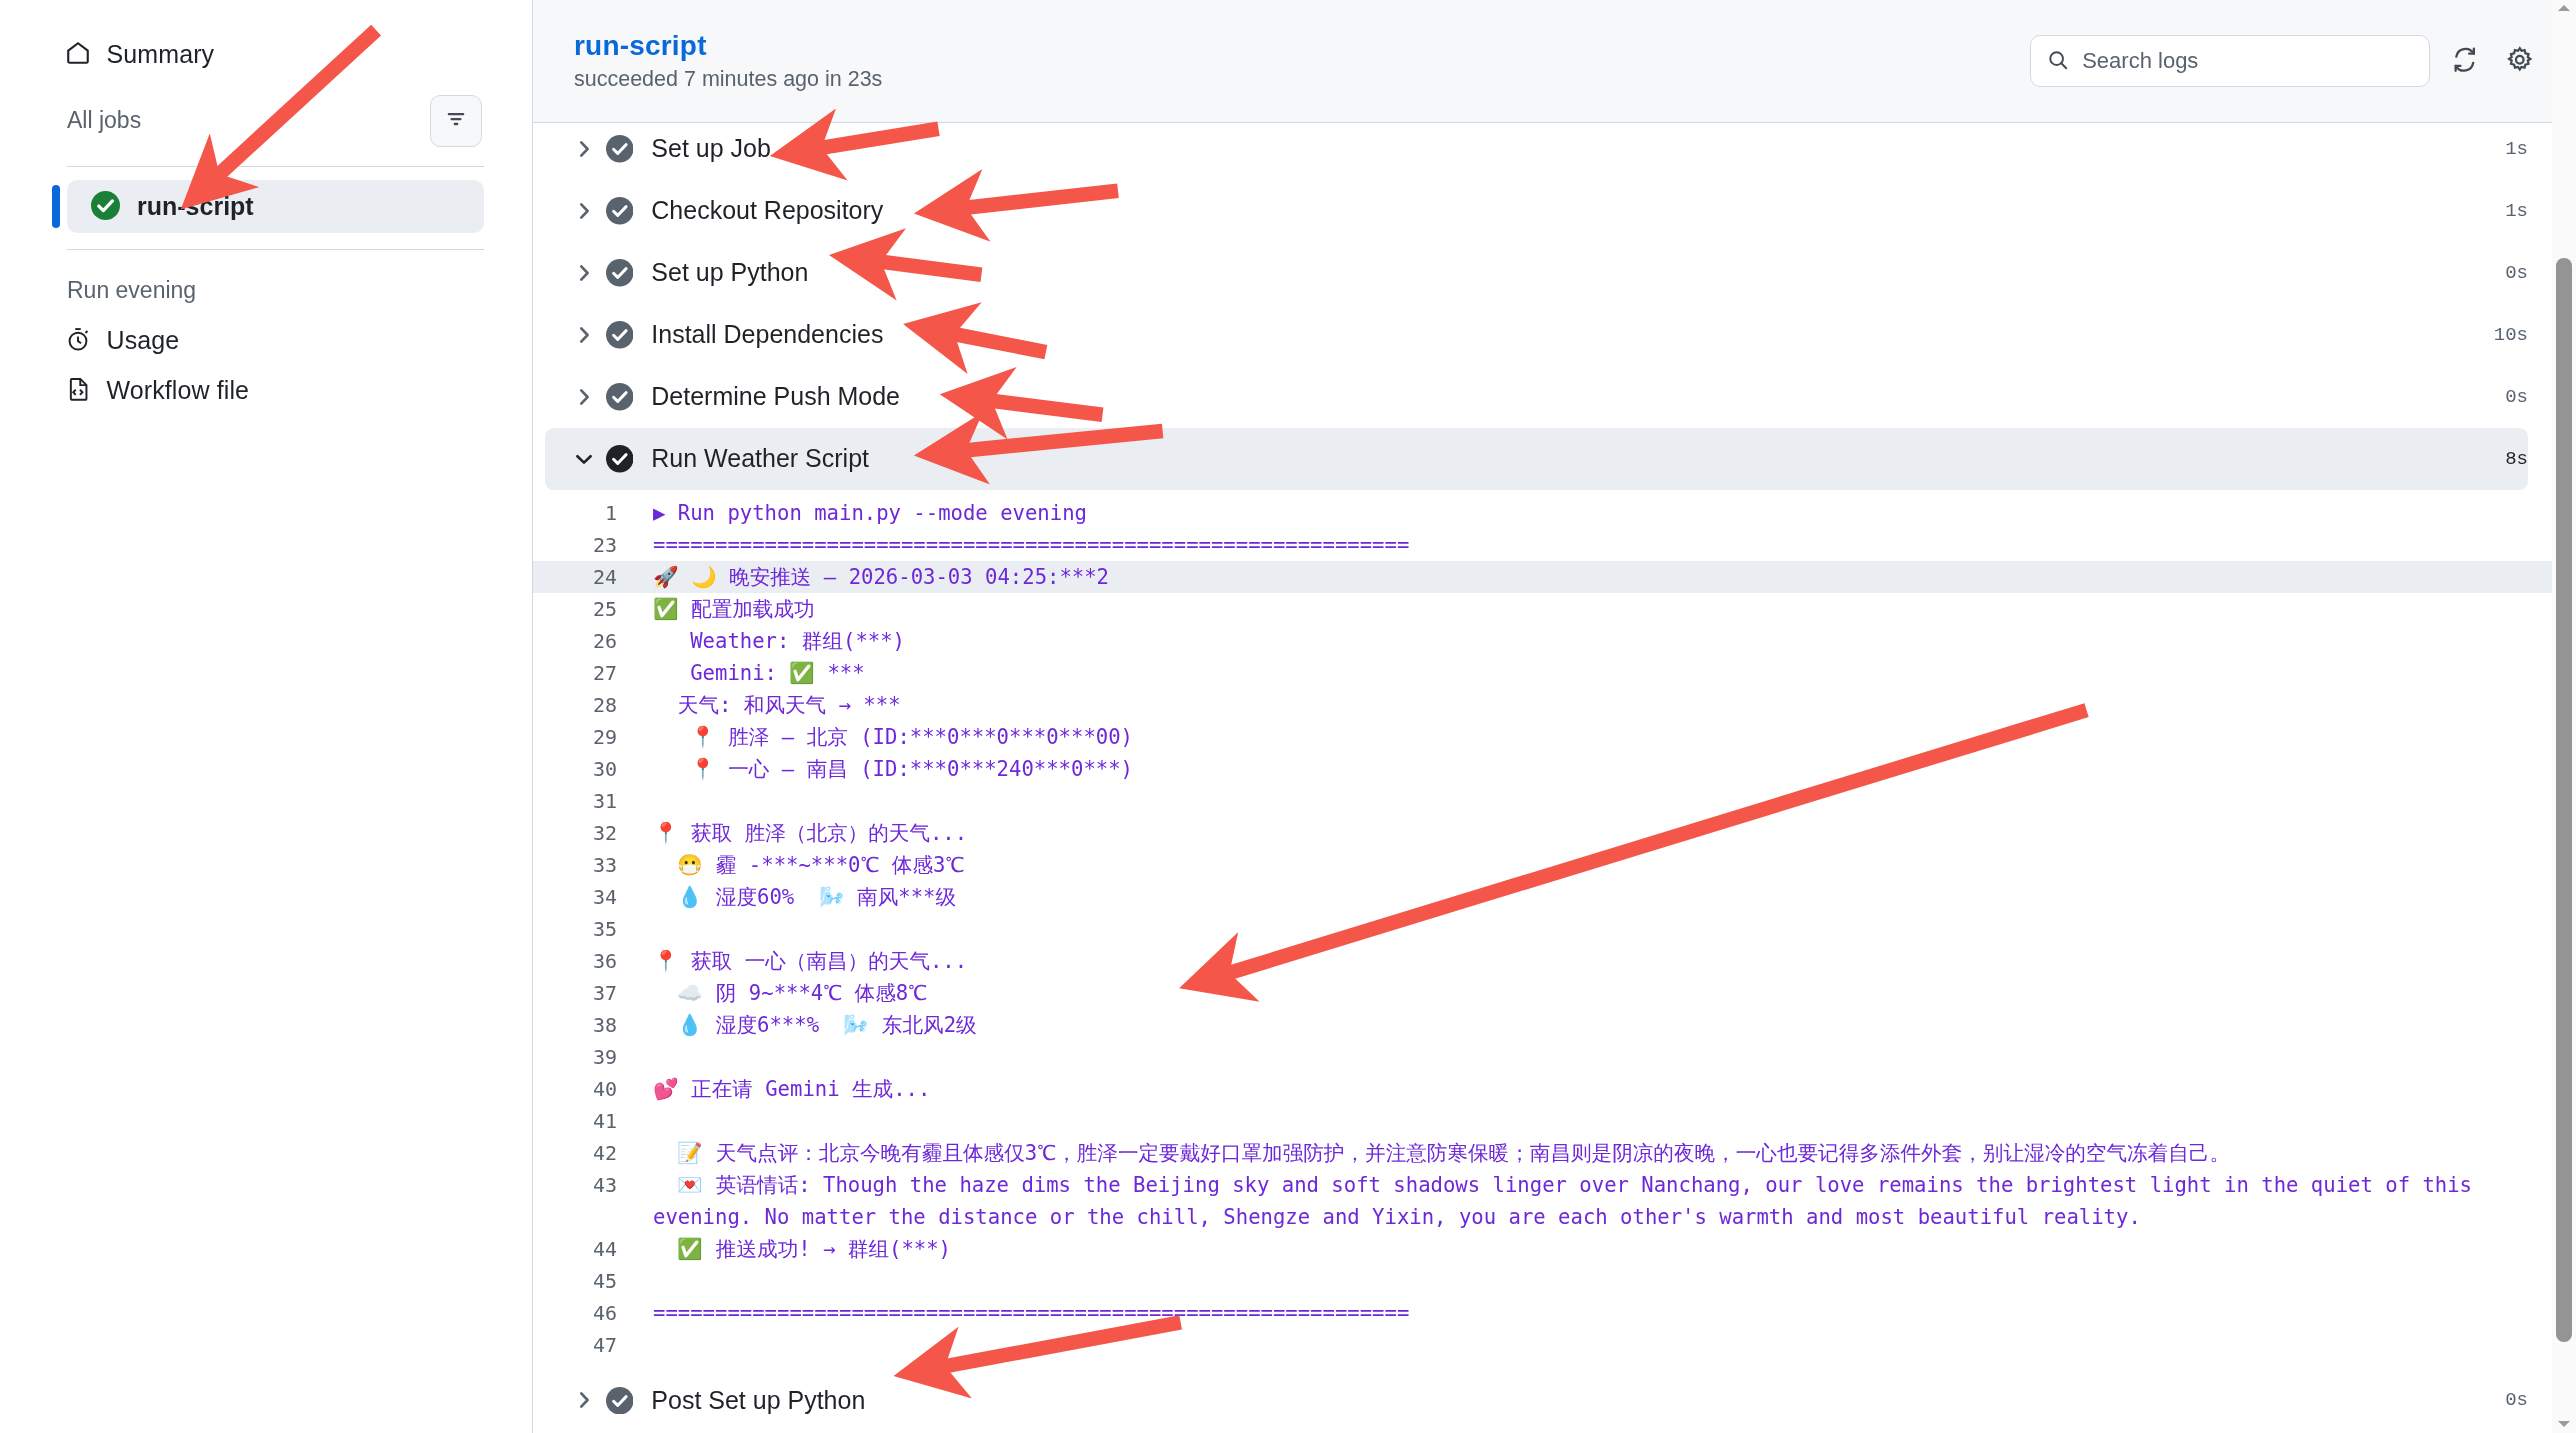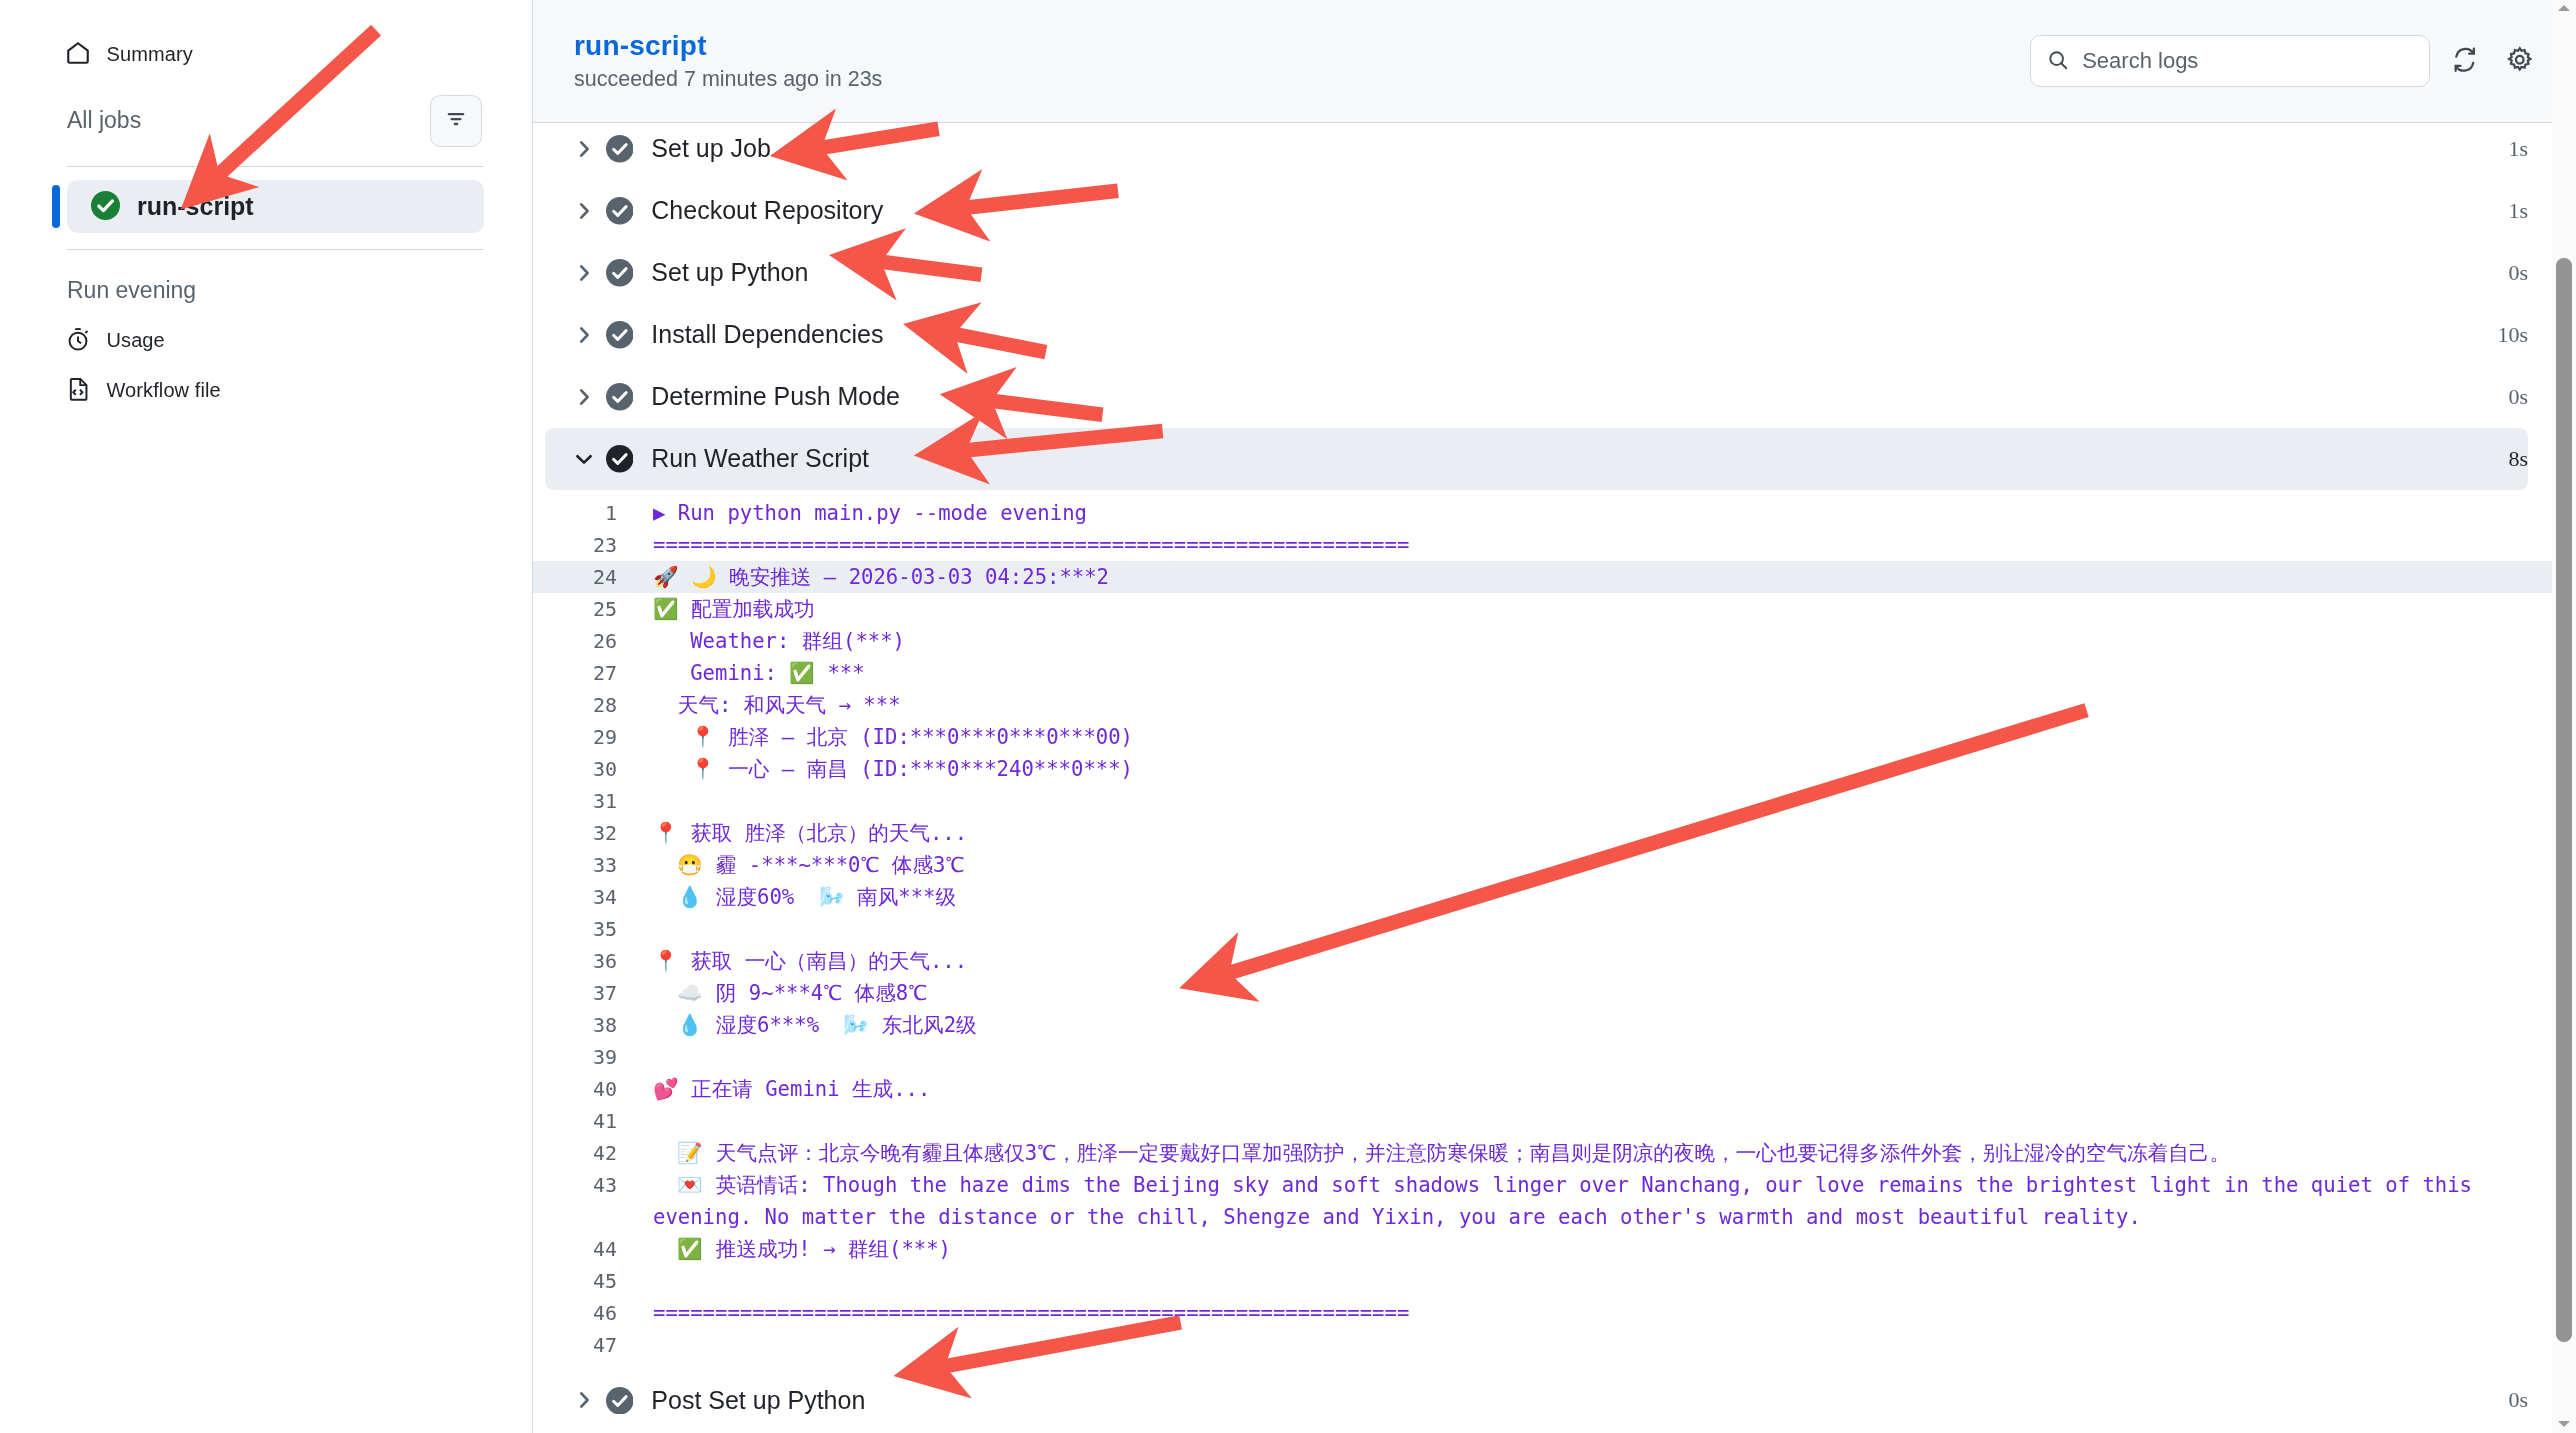--- a/index.html
+++ b/index.html
@@ -17,21 +17,21 @@
     background: #ffffff;
     padding: 29px 48px 0 48px;
     position: relative;
     flex: 0 0 532px;
   }
   .side-row {
     display: flex; align-items: center; gap: 15.5px;
     height: 50px; padding-left: 17px;
     border-radius: 10.3px;
   }
-  .side-row .lbl { font-size: 20px; color: #1f2328; letter-spacing: 0.1px; }
+  .side-row .lbl { font-size: 25px; color: #1f2328; letter-spacing: 0.1px; }
   .icon-svg { display: block; }
 
   .allwrap {
     display: flex; align-items: center; justify-content: space-between;
     margin-top: 15.5px; padding-left: 19px; padding-right: 1.7px;
   }
   .allwrap .lbl { font-size: 23px; color: #59636e; }
   .filter-btn {
     width: 52px; height: 52px; border: 0.9px solid #d1d9e0;
     border-radius: 10.3px; background: #f6f8fa;
@@ -102,22 +102,22 @@
     position: relative;
     display: flex; align-items: center;
     height: 62px; margin: 0 48px 0 12px;
     border-radius: 8.6px;
     padding-left: 24px;
   }
   .step-row.expanded { background: #eaeef2; }
   .step-row .chev { width: 29px; display:flex; align-items:center; justify-content:center; }
   .step-row .statusicon { width: 43px; display:flex; align-items:center; justify-content:center; }
   .step-row .nm { font-size: 25px; color: #1f2328; margin-left: 10.3px; }
-  .step-row .dur { margin-left: auto; font-size: 22px; color: #59636e;
-                   font-family: Liberation Serif, serif; }
+  .step-row .dur { margin-left: auto; font-size: 19px; color: #59636e;
+                   font-family: Liberation Mono, monospace; }
   .step-row.expanded .dur { color: #1f2328; }
 
   
   .logbody { padding: 6.9px 0 8.6px 0; background:#ffffff; }
   .logline {
     display: flex; align-items: flex-start;
     min-height: 32px; padding: 0 48px 0 0;
   }
   .logline.hl { background: #eaeef2; }
   .ln {

